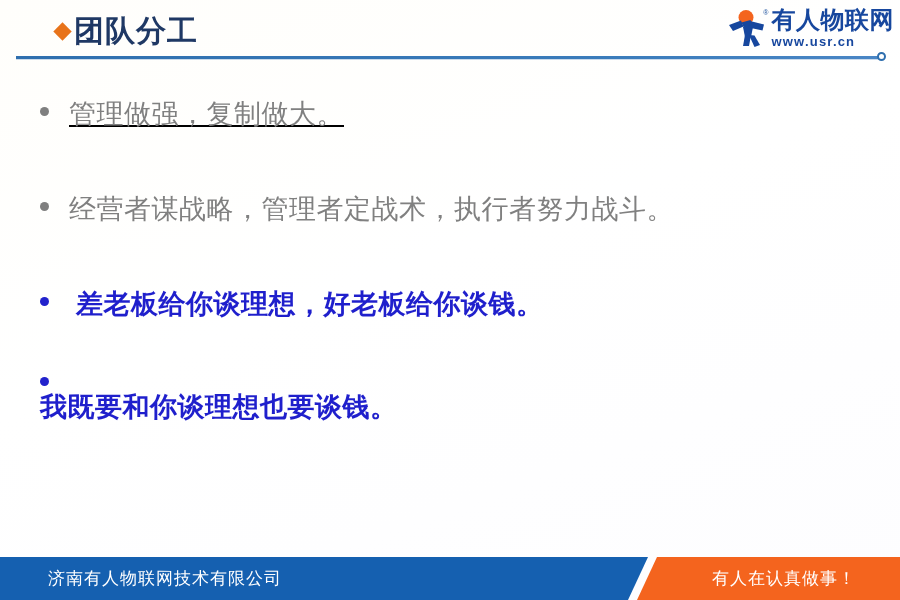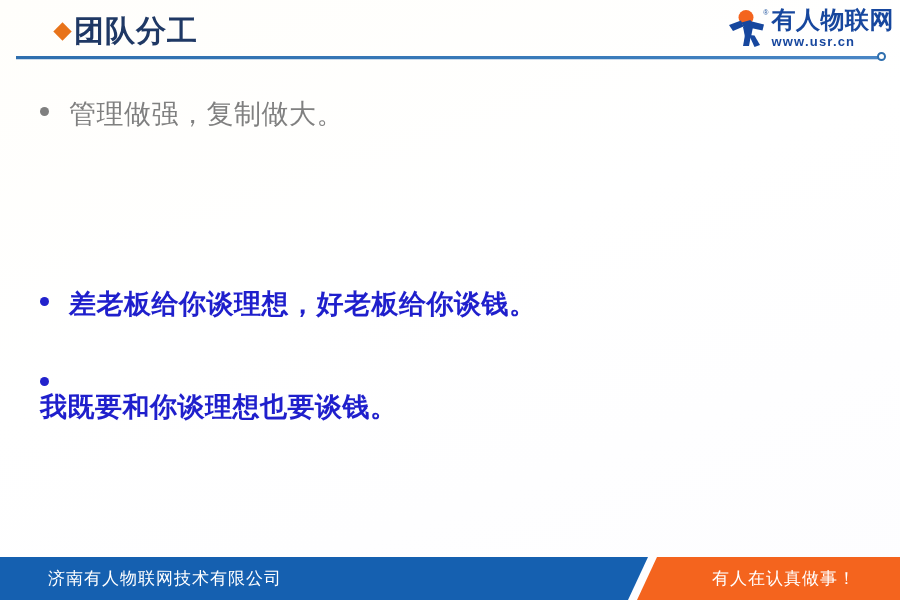--- a/index.html
+++ b/index.html
@@ -159,23 +159,23 @@
     font-family: "Liberation Serif", "DejaVu Serif", serif;
     font-size: 27px;
     line-height: 1.1;
     letter-spacing: 0.5px;
   }
   .bullet.gray .bullet-dot { background: #7f7f7f; }
   .bullet.gray .bullet-text { color: #808080; }
   .bullet.blue .bullet-dot { background: #2222cc; }
   .bullet.blue .bullet-text { color: #1f1fcc; font-weight: 700; }
 
-  .b0 { top: 38px; }
+  .b0 { top: 38px; text-decoration: underline; }
   .b1 { top: 133px; }
-  .b2 { top: 228px; }
+  .b2 { top: 228px; gap: 7px; }
   .b3 { top: 322px; flex-direction: column; }
 
   
   .footer {
     position: absolute;
     left: 0;
     bottom: 0;
     width: 900px;
     height: 43px;
     overflow: hidden;
@@ -261,20 +261,24 @@
     </div>
   </div>
 
   <div class="body">
 
     <div class="bullet gray b0">
       <span class="bullet-dot"></span>
       <span class="bullet-text">管理做强，复制做大。</span>
     </div>
 
+    <div class="bullet gray b1">
+      <span class="bullet-dot"></span>
+      <span class="bullet-text">经营者谋战略，管理者定战术，执行者努力战斗。</span>
+    </div>
 
     <div class="bullet blue b2">
       <span class="bullet-dot"></span>
       <span class="bullet-text">差老板给你谈理想，好老板给你谈钱。</span>
     </div>
 
     <div class="bullet blue b3">
       <span class="bullet-dot"></span>
       <span class="bullet-text">我既要和你谈理想也要谈钱。</span>
     </div>

